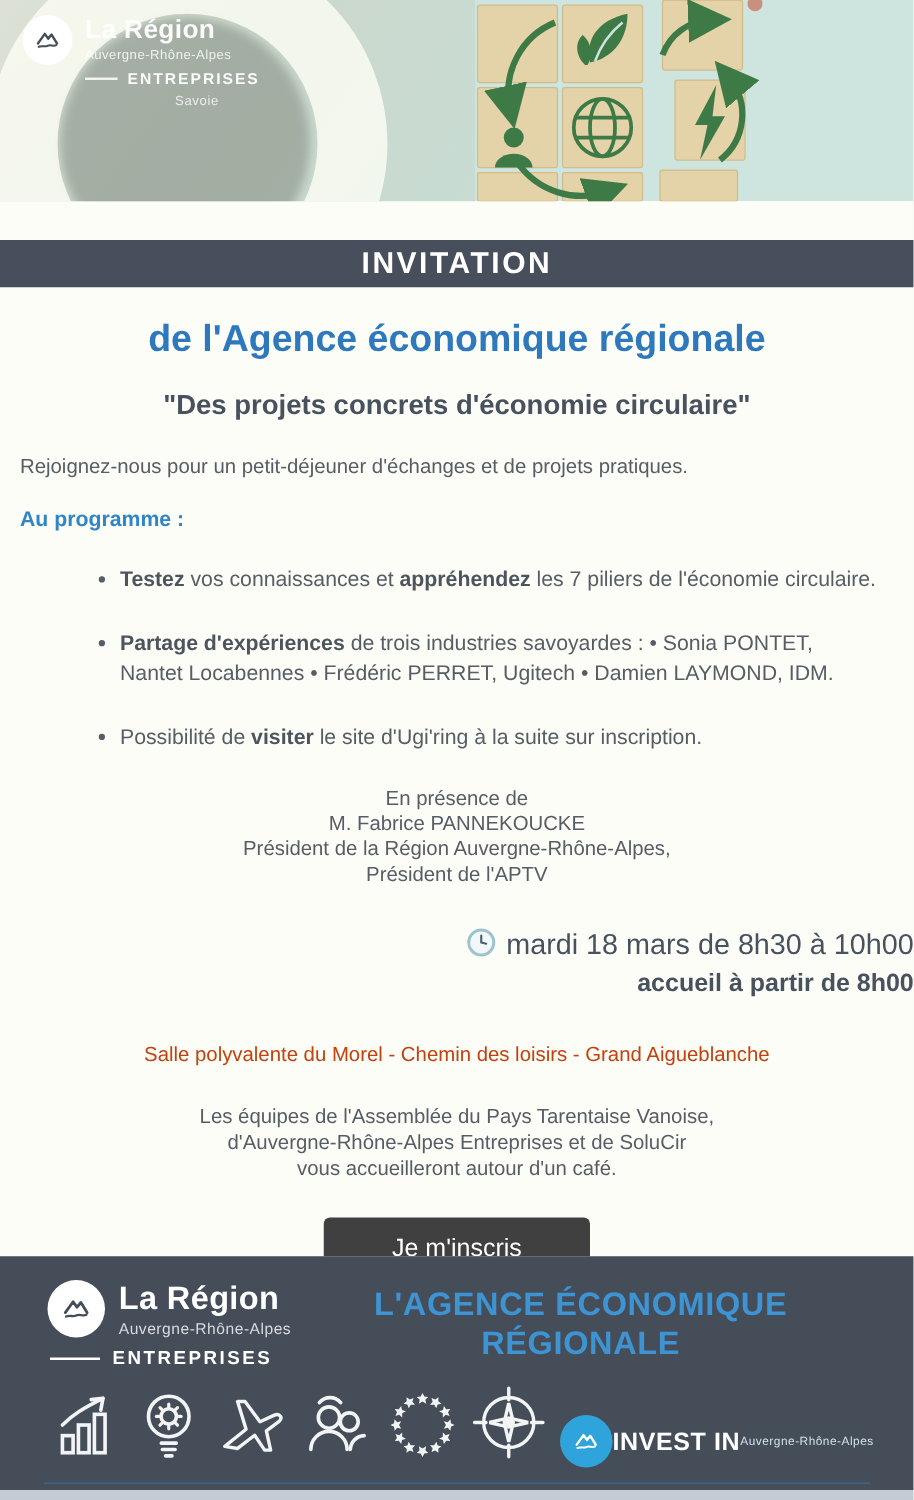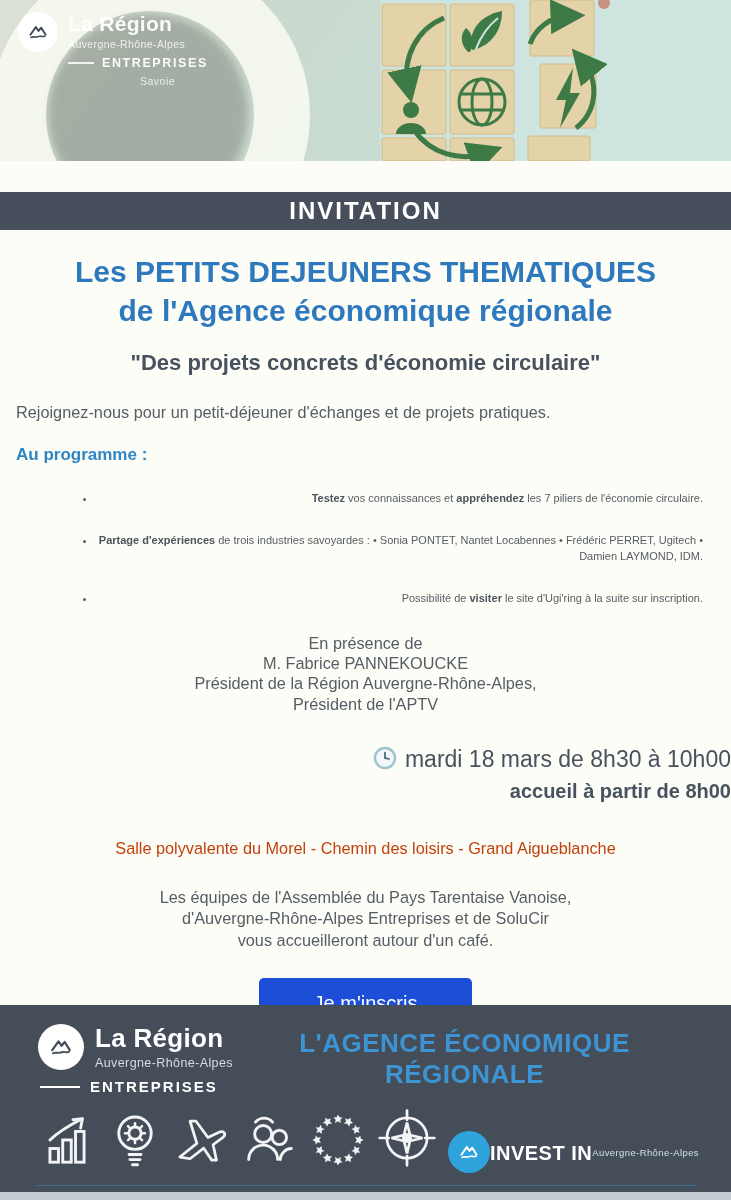--- a/index.html
+++ b/index.html
@@ -29,31 +29,31 @@
   
   .banner{height:38px;background:#474f5c;color:#fff;font-size:24px;font-weight:bold;
     letter-spacing:2px;text-align:center;line-height:38px;flex:0 0 auto;margin-top:31px;}
 
   
   .content{flex:1;overflow:hidden;background:#fdfdf8;}
   .title{margin-top:22px;text-align:center;color:#2e79bd;font-size:30px;font-weight:bold;line-height:1.3;}
   .subtitle{margin-top:20px;text-align:center;color:#47525e;font-size:22px;font-weight:bold;}
   .intro{margin-top:27px;padding:0 16px;color:#565d64;font-size:16.3px;}
   .program-label{margin-top:23px;padding:0 16px;color:#2e86c6;font-size:17px;font-weight:bold;}
-  ul.program{margin:26px 0 0 0;padding:0 28px 0 96px;color:#565d64;font-size:11px;line-height:1.45;text-align:right;}
+  ul.program{margin:26px 0 0 0;padding:0 28px 0 96px;color:#565d64;font-size:17px;line-height:1.45;}
   ul.program li{margin-bottom:26px;}
   .b{font-weight:bold;color:#4c545c;}
   .presence{margin-top:6px;text-align:center;color:#565d64;font-size:16.3px;line-height:1.25;}
   .sched{margin-top:32px;text-align:right;color:#47525e;font-size:23px;font-weight:normal;}
   .sched .clock{display:inline-block;vertical-align:-3px;margin-right:8px;}
   .sched2{text-align:right;color:#47525e;font-size:20px;font-weight:bold;margin-top:4px;}
   .location{margin-top:36px;text-align:center;color:#c2410c;font-size:16.3px;}
   .teams{margin-top:29px;text-align:center;color:#565d64;font-size:16.3px;line-height:1.3;}
   .btn-wrap{margin-top:27px;text-align:center;}
-  .register-btn{display:inline-block;width:213px;height:52px;background:#1d4ed8;border:none;border-radius:5px;
+  .register-btn{display:inline-block;width:213px;height:52px;background:#404040;border:none;border-radius:5px;
     color:#fff;font-size:20px;font-family:"Liberation Sans", sans-serif;cursor:pointer;}
 
   
   .footer{flex:0 0 auto;height:187px;background:#454d59;color:#fff;padding:0 0 0 0;box-sizing:border-box;}
   .footer-top{display:flex;align-items:center;padding:18px 35px 0 38px;}
   .f-brand{display:flex;flex-direction:column;}
   .f-brand-row{display:flex;align-items:center;}
   .f-circle{width:46px;height:46px;border-radius:50%;background:#fff;display:flex;align-items:center;justify-content:center;flex:0 0 auto;}
   .f-txt{margin-left:11px;}
   .f-region{font-size:26px;font-weight:bold;letter-spacing:.3px;}
@@ -142,21 +142,20 @@
           <path d="M150 44 A42 42 0 0 1 188 16" marker-end="url(#ah)"></path>
         </g>
       </svg>
     </div>
   </div>
 
   <div class="banner">INVITATION</div>
 
   <div class="content">
     <div class="title">
-      <div>Les PETITS DEJEUNERS THEMATIQUES</div>
       <div>de l'Agence économique régionale</div>
     </div>
     <div class="subtitle">"Des projets concrets d'économie circulaire"</div>
     <div class="intro">Rejoignez-nous pour un petit-déjeuner d'échanges et de projets pratiques.</div>
     <div class="program-label">Au programme :</div>
 
     <ul class="program">
       <li><span class="b">Testez</span><span> vos connaissances et </span><span class="b">appréhendez</span><span> les 7 piliers de l'économie circulaire.</span></li>
       <li><span class="b">Partage d'expériences</span><span> de trois industries savoyardes : • Sonia PONTET, Nantet Locabennes • Frédéric PERRET, Ugitech • Damien LAYMOND, IDM.</span></li>
       <li><span>Possibilité de </span><span class="b">visiter</span><span> le site d'Ugi'ring à la suite sur inscription.</span></li>

